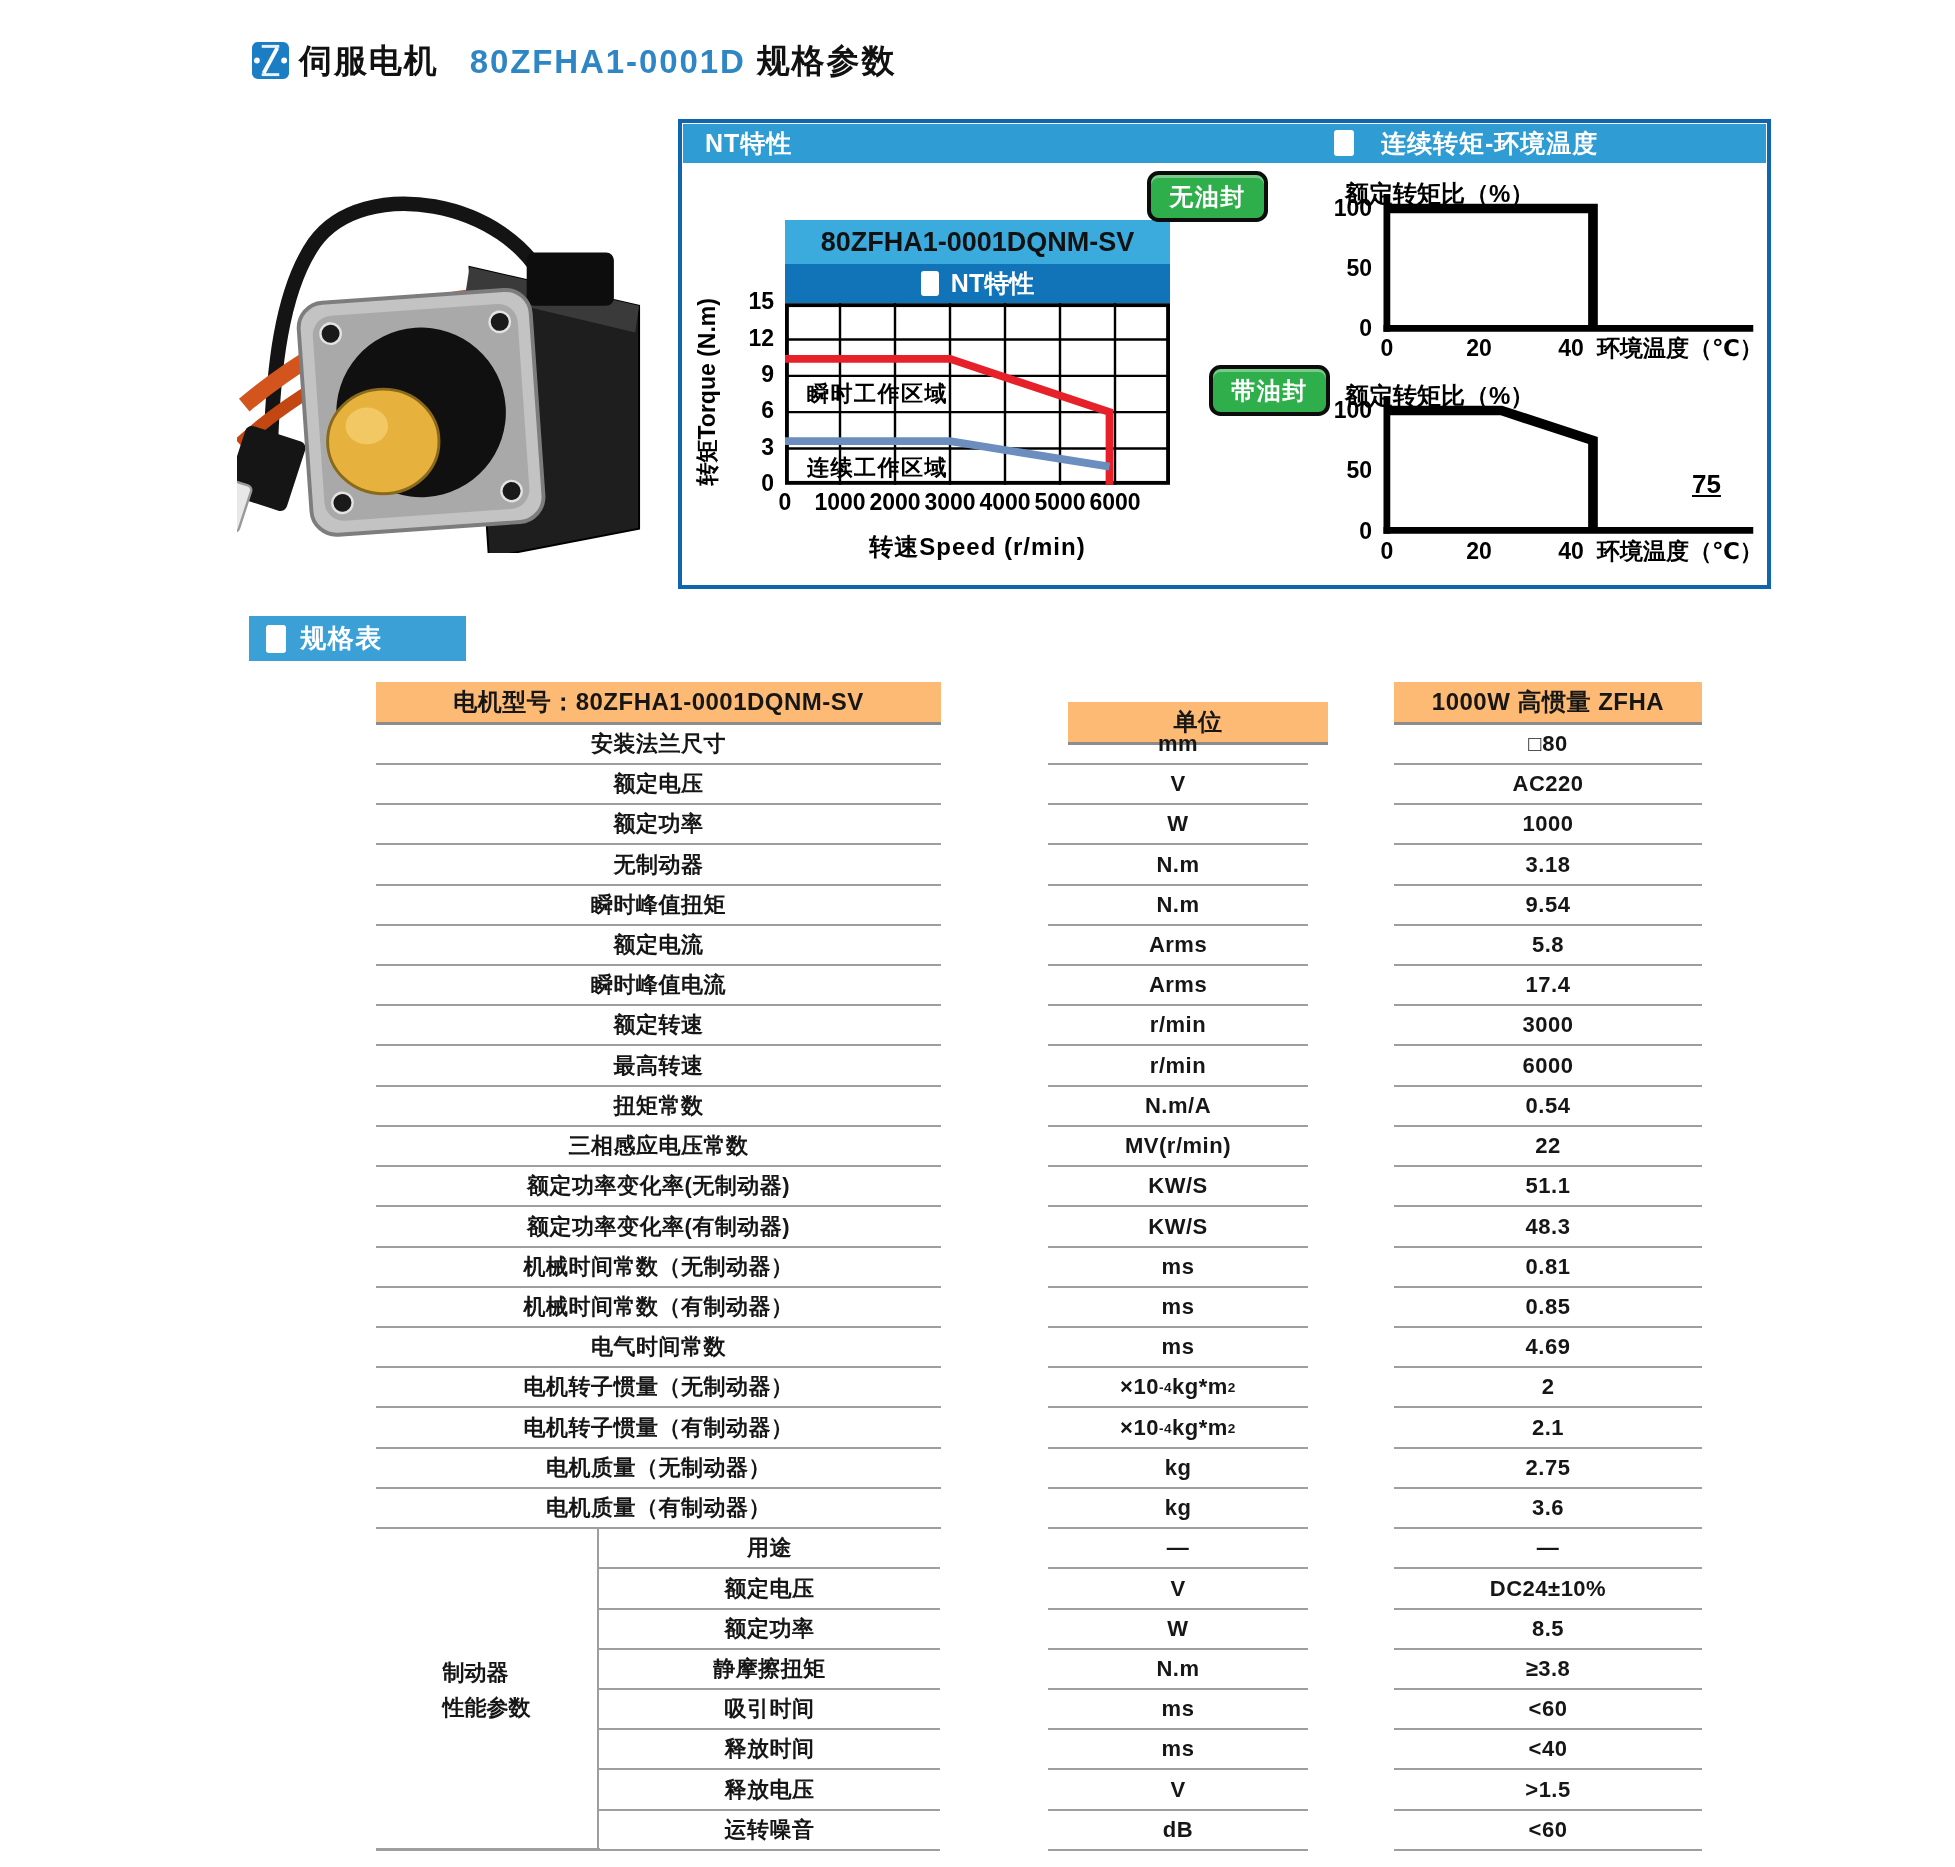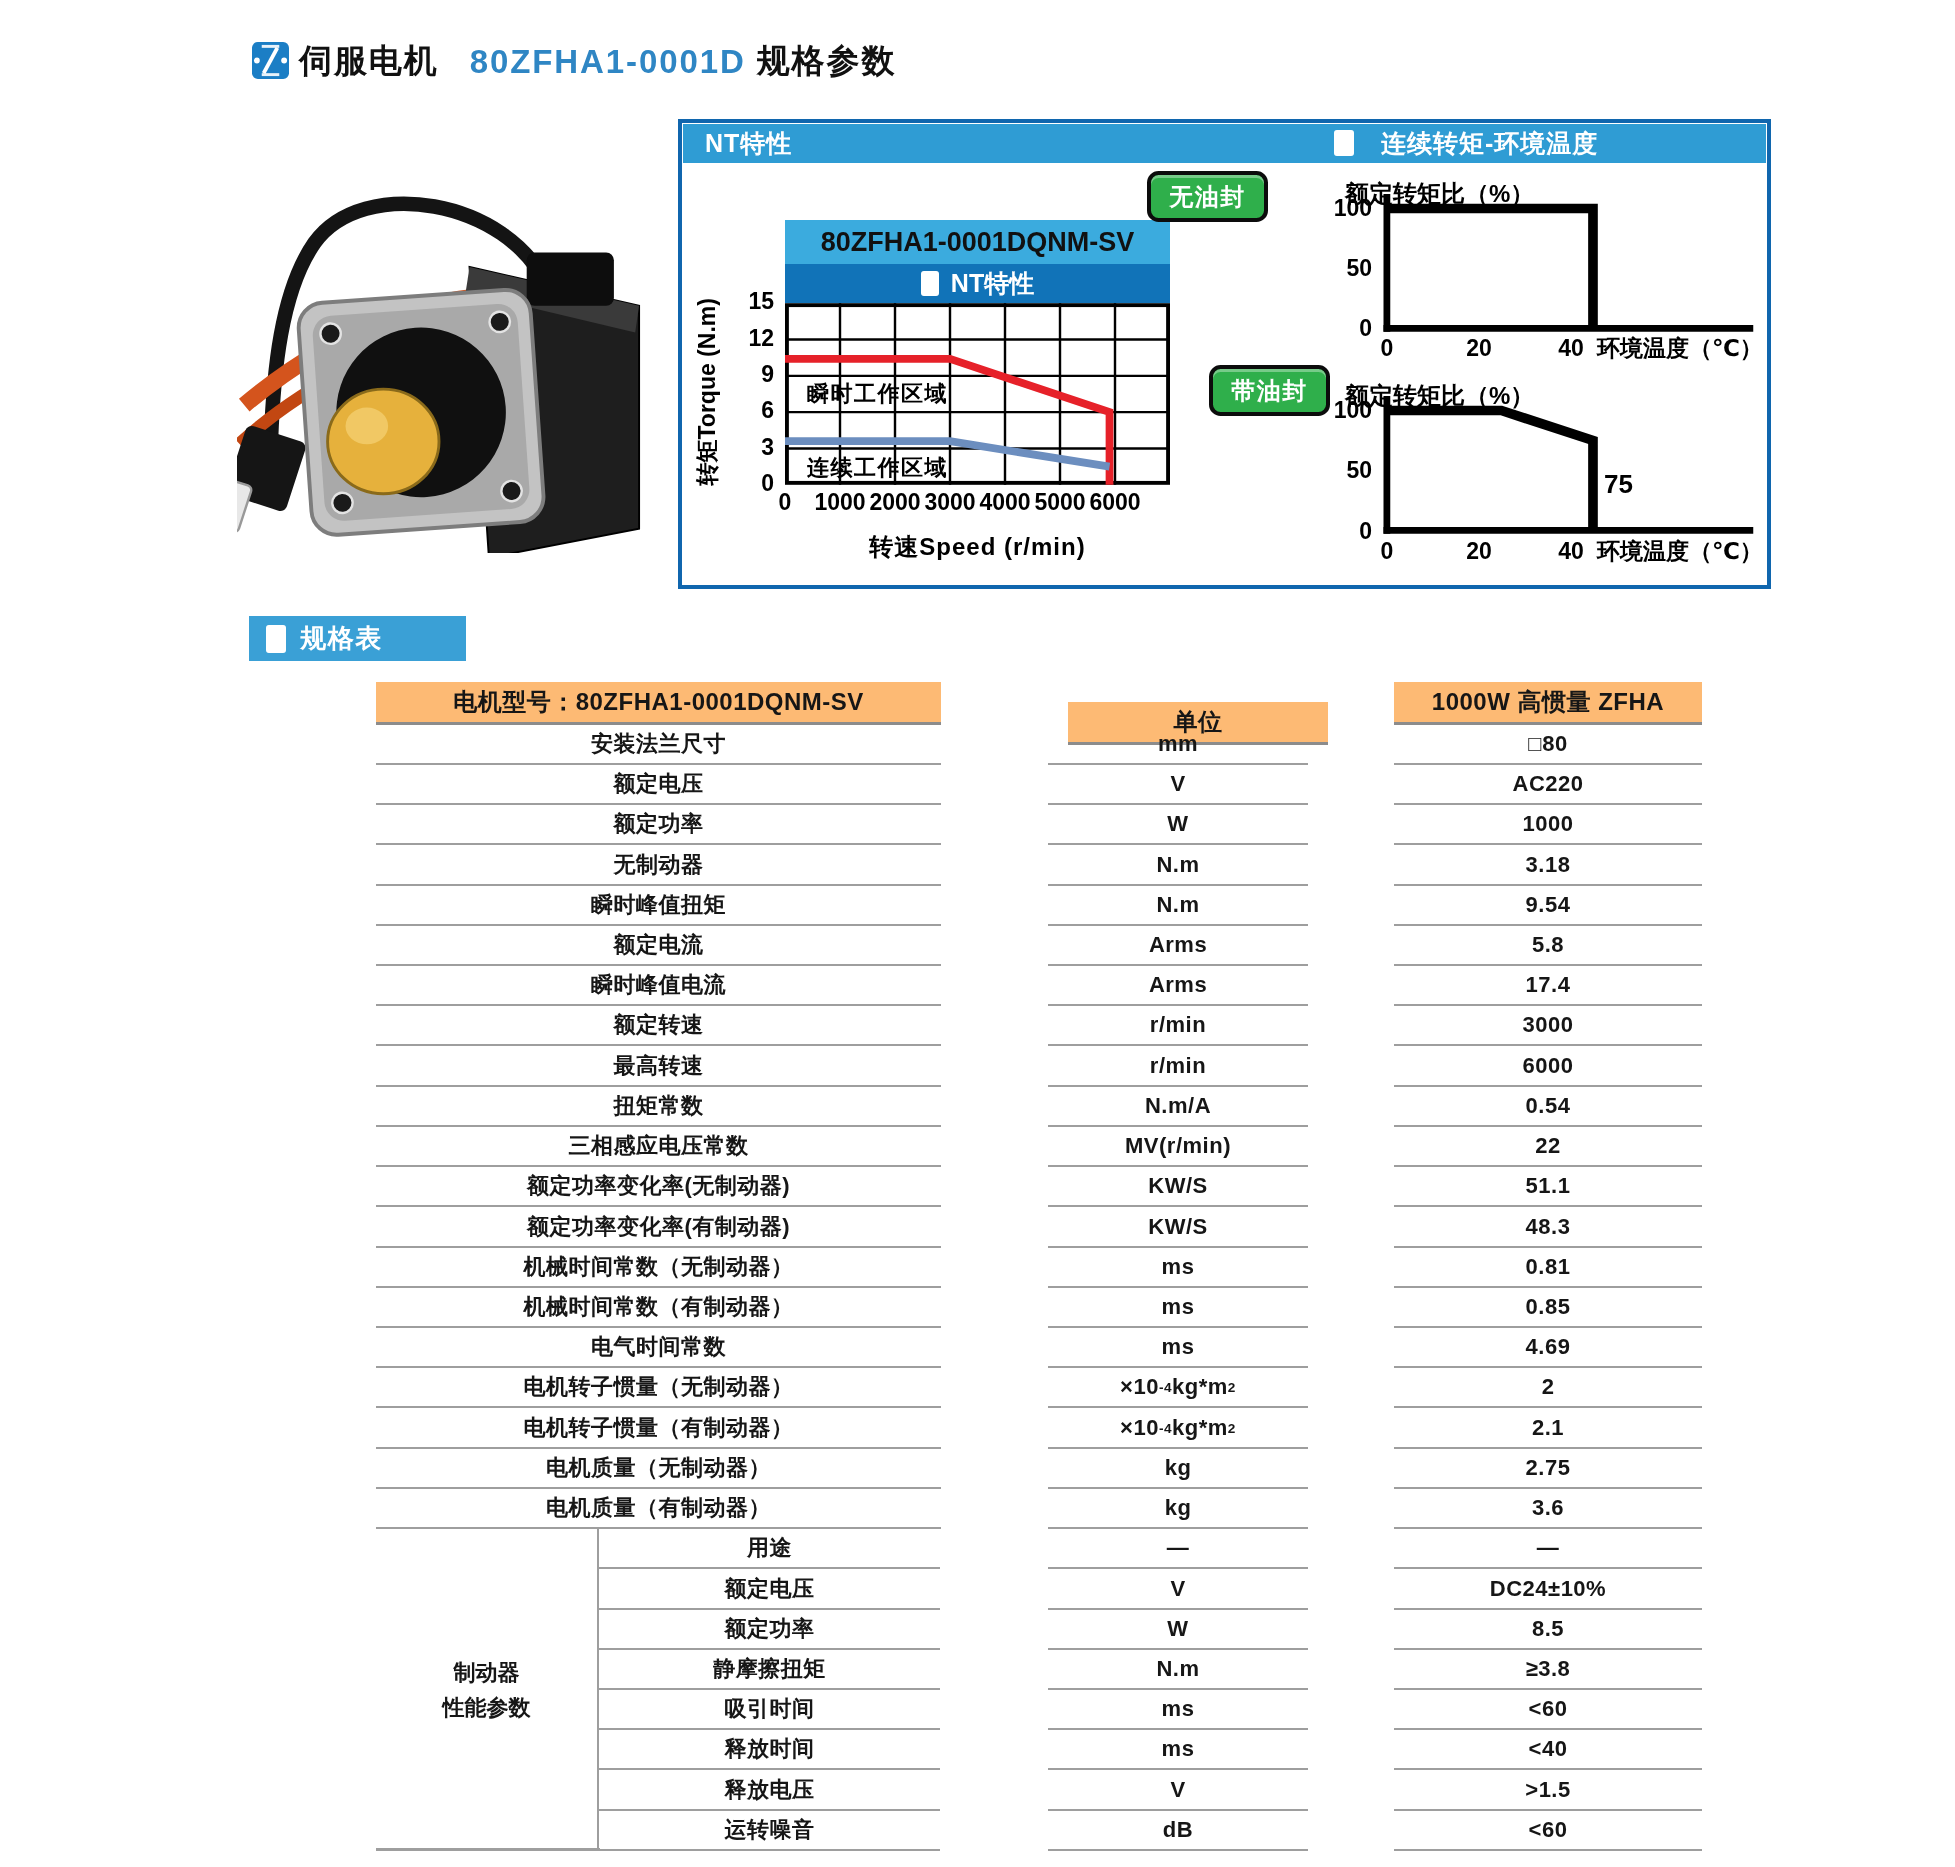--- a/index.html
+++ b/index.html
@@ -33,21 +33,21 @@
   .ratio-label{font-size:24px;font-weight:bold;color:#000;white-space:nowrap;}
   .temp-xlabel{font-size:23px;font-weight:bold;color:#000;white-space:nowrap;}
   .annot75{font-size:26px;font-weight:bold;color:#000;}
   
   .spec-badge{left:249px;top:616px;width:217px;height:45px;background:#3AA0D6;display:flex;align-items:center;gap:14.5px;padding-left:17.4px;box-sizing:border-box;}
   .spec-badge .sq{width:19.4px;height:28px;background:#fff;border-radius:2.9px;}
   .spec-badge .t{color:#fff;font-size:26px;font-weight:bold;letter-spacing:1.5px;}
   .cell{position:absolute;display:flex;align-items:center;justify-content:center;font-weight:bold;color:#161616;font-size:22px;border-bottom:2.9px solid #9E9E9E;box-sizing:border-box;letter-spacing:0.5px;white-space:nowrap;}
   .cell.th{background:#fdba74;border-bottom:3.9px solid #8C8C8C;font-size:24px;}
   .cell sup{font-size:13.6px;}
-  .group-cell{position:absolute;display:flex;align-items:center;justify-content:center;font-weight:bold;color:#161616;font-size:22px;text-align:center;white-space:pre-line;line-height:1.6;}
+  .group-cell{position:absolute;display:flex;align-items:center;justify-content:center;font-weight:bold;color:#161616;font-size:22px;white-space:pre-line;line-height:1.6;}
   .vdiv{position:absolute;background:#9E9E9E;}
   .sep{position:absolute;background:#9E9E9E;}
 </style>
 </head>
 <body>
 
 <div class="page">
 
   <div class="abs title-icon">
     <svg width="37" height="37" viewBox="0 0 76 76">
@@ -142,21 +142,21 @@
   <div class="abs temp-xlabel" style="left:1597px;top:333px;">环境温度（℃）</div>
 
   <div class="abs seal-btn" style="left:1209px;top:365px;">带油封</div>
   <div class="abs ratio-label" style="left:1345px;top:380px;">额定转矩比（%）</div>
   <svg id="temp-1" class="abs" style="left:1383px;top:396px;" width="378" height="145" viewBox="0 0 780 300">
       <line x1="7" y1="0" x2="7" y2="285" stroke="#000" stroke-width="14"></line>
       <line x1="0" y1="278" x2="765" y2="278" stroke="#000" stroke-width="14"></line>
       <polyline points="7.0,30.0 243.9,30.0 433.4,92.0 433.4,278.0" fill="none" stroke="#000000" stroke-width="20" stroke-linejoin="miter"></polyline>
     </svg>
   <div class="abs temp-xlabel" style="left:1597px;top:536px;">环境温度（℃）</div>
-  <div class="abs annot75" style="left:1604px;top:469px;">75</div>
+  <div class="abs annot75" style="left:1692px;top:469px;text-decoration:underline;">75</div>
   <div id="temp-ticks">
       <div class="abs tick xtick" style="position: absolute; left: 1348px; top: 335px; width: 78px; height: 27px;">0</div>
       <div class="abs tick xtick" style="position: absolute; left: 1440px; top: 335px; width: 78px; height: 27px;">20</div>
       <div class="abs tick xtick" style="position: absolute; left: 1532px; top: 335px; width: 78px; height: 27px;">40</div>
       <div class="abs tick ytick" style="position: absolute; left: 1319px; top: 195px; width: 53px; height: 27px;">100</div>
       <div class="abs tick ytick" style="position: absolute; left: 1319px; top: 255px; width: 53px; height: 27px;">50</div>
       <div class="abs tick ytick" style="position: absolute; left: 1319px; top: 315px; width: 53px; height: 27px;">0</div>
       <div class="abs tick xtick" style="position: absolute; left: 1348px; top: 538px; width: 78px; height: 27px;">0</div>
       <div class="abs tick xtick" style="position: absolute; left: 1440px; top: 538px; width: 78px; height: 27px;">20</div>
       <div class="abs tick xtick" style="position: absolute; left: 1532px; top: 538px; width: 78px; height: 27px;">40</div>

